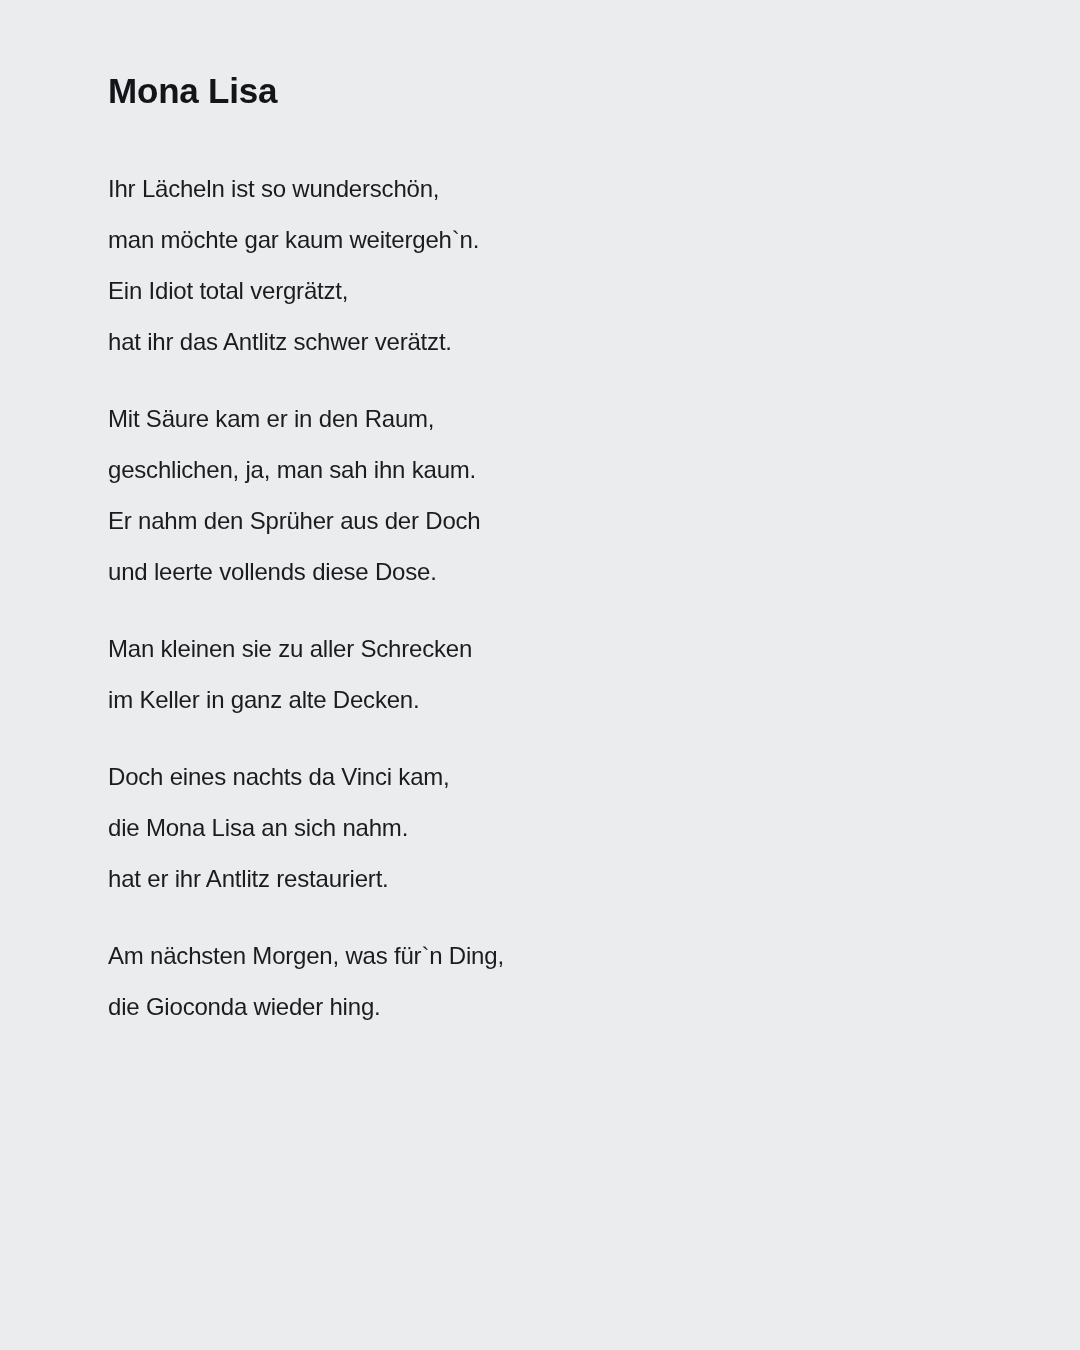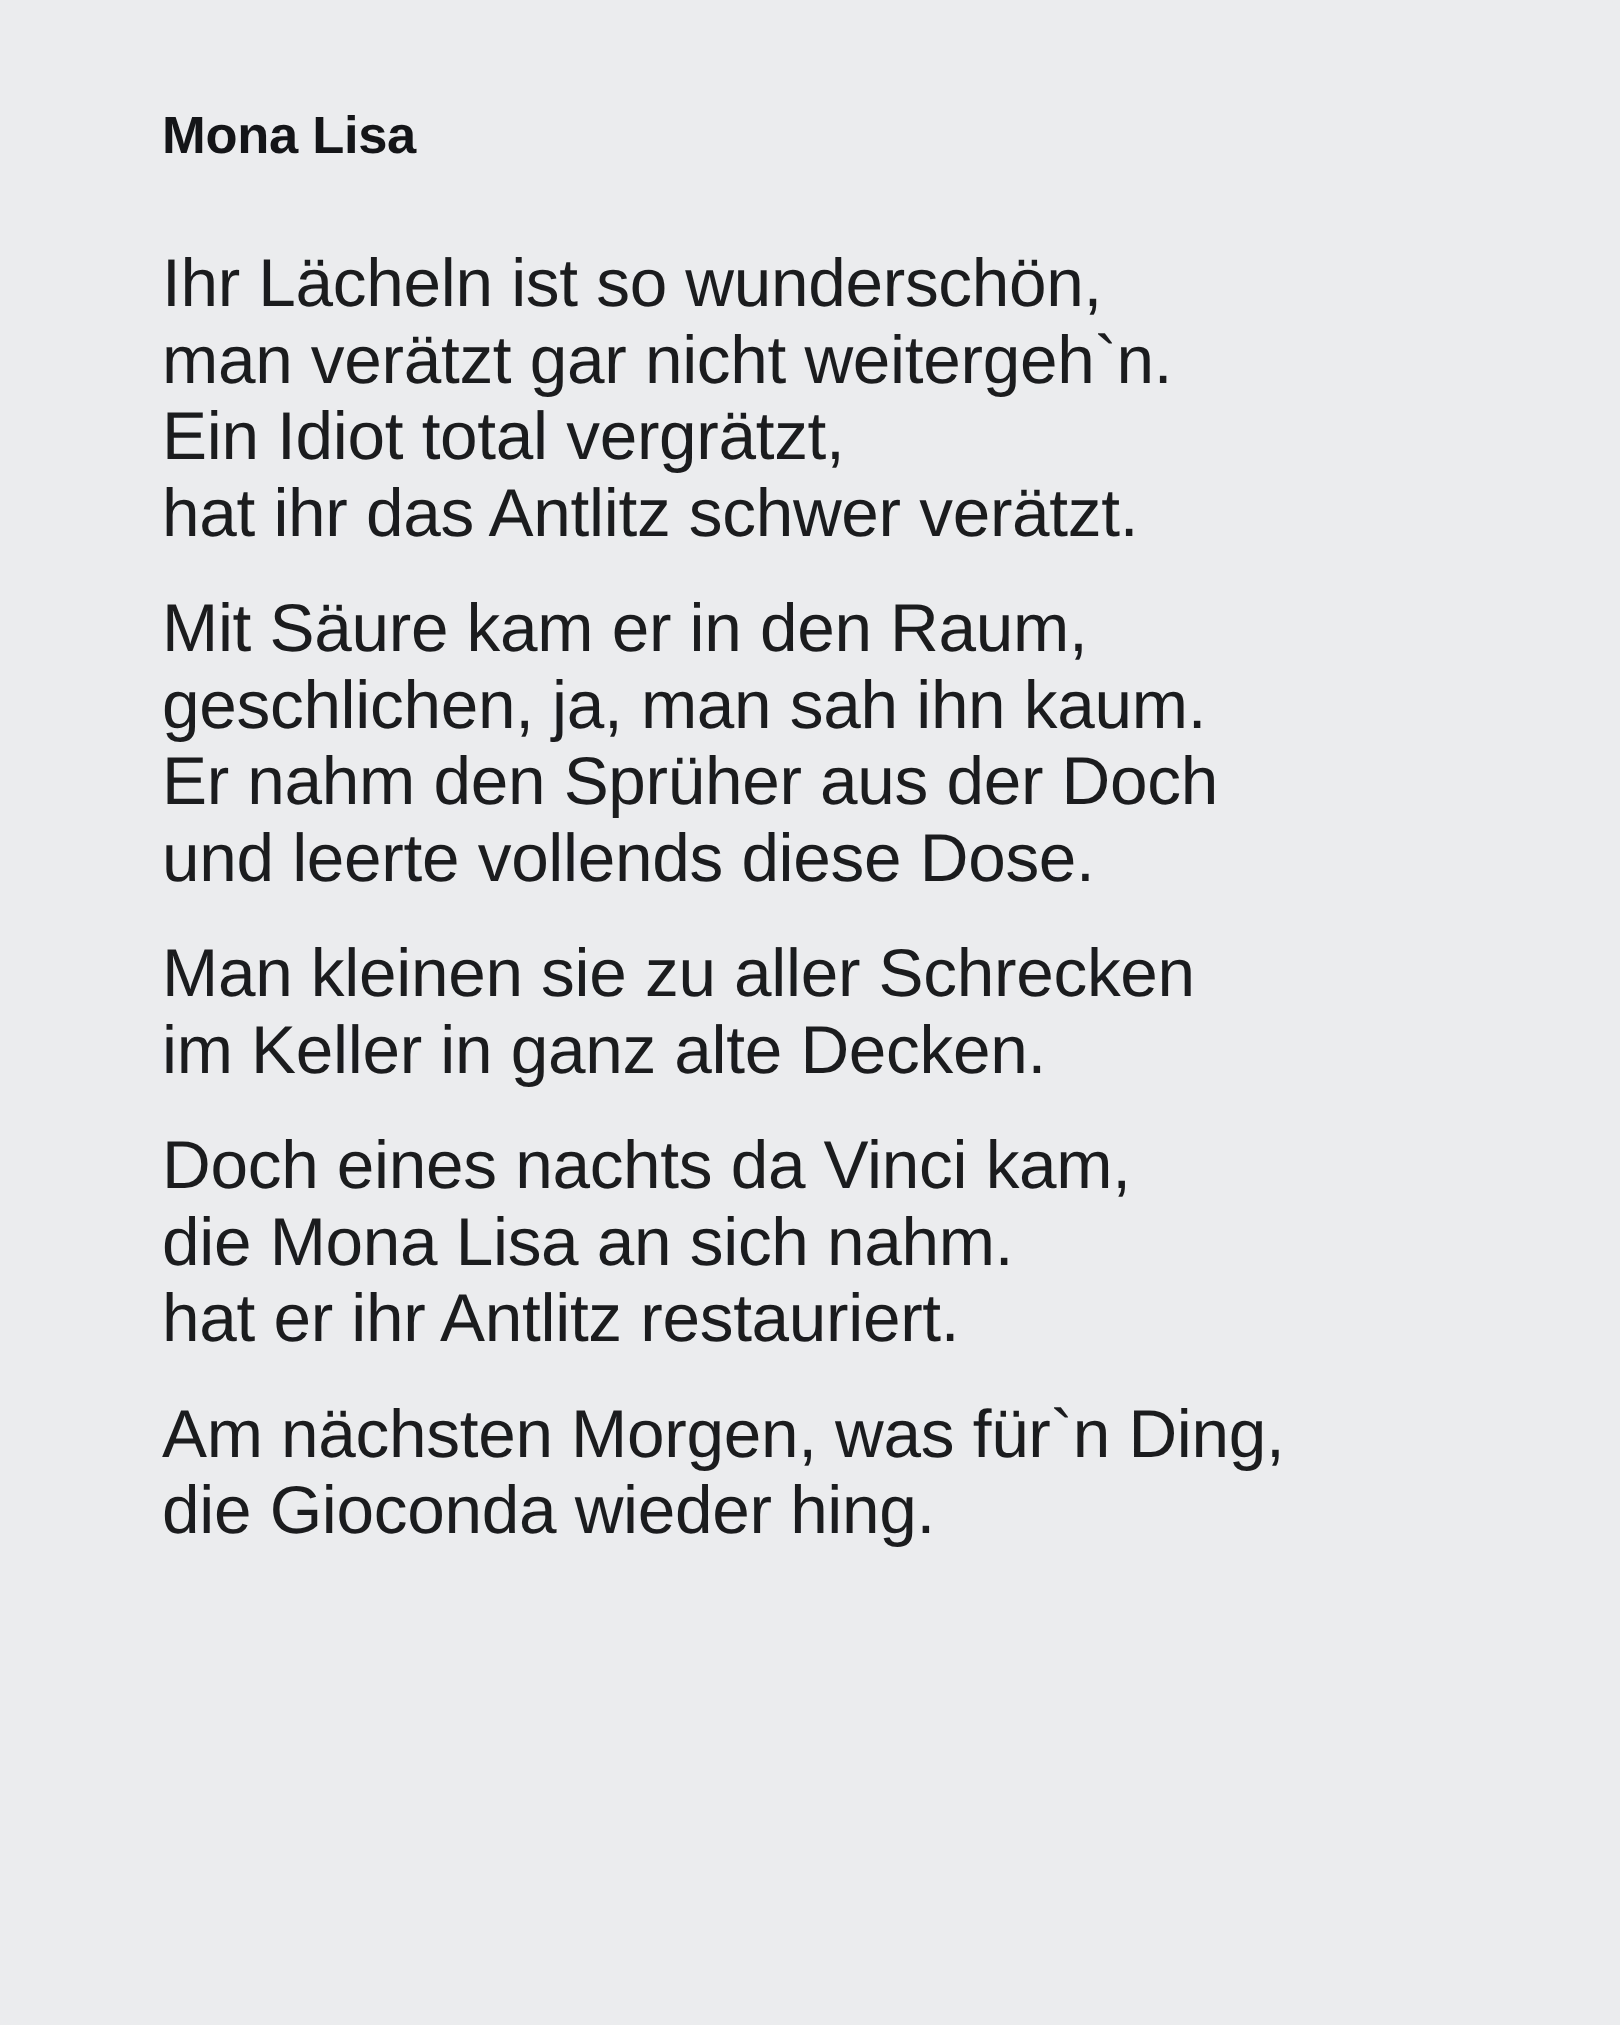--- a/index.html
+++ b/index.html
@@ -31,37 +31,37 @@
     padding-top: 8px;
     color: #141518;
   }
   .stanza {
     margin-top: 26px;
   }
   .stanza:first-of-type {
     margin-top: 51px;
   }
   .poem-line {
-    font-size: 45px;
+    font-size: 24px;
     font-weight: 400;
     line-height: 51px;
     letter-spacing: -0.2px;
     color: #1b1c1e;
     white-space: pre;
   }
 </style>
 </head>
 <body>
 
 <div class="poem-page">
   <h1 class="poem-title">Mona Lisa</h1>
 
   <div class="stanza">
     <div class="poem-line">Ihr Lächeln ist so wunderschön,</div>
-    <div class="poem-line">man verätzt gar nicht weitergeh`n.</div>
+    <div class="poem-line">man möchte gar kaum weitergeh`n.</div>
     <div class="poem-line">Ein Idiot total vergrätzt,</div>
     <div class="poem-line">hat ihr das Antlitz schwer verätzt.</div>
   </div>
 
   <div class="stanza">
     <div class="poem-line">Mit Säure kam er in den Raum,</div>
     <div class="poem-line">geschlichen, ja, man sah ihn kaum.</div>
     <div class="poem-line">Er nahm den Sprüher aus der Doch</div>
     <div class="poem-line">und leerte vollends diese Dose.</div>
   </div>

